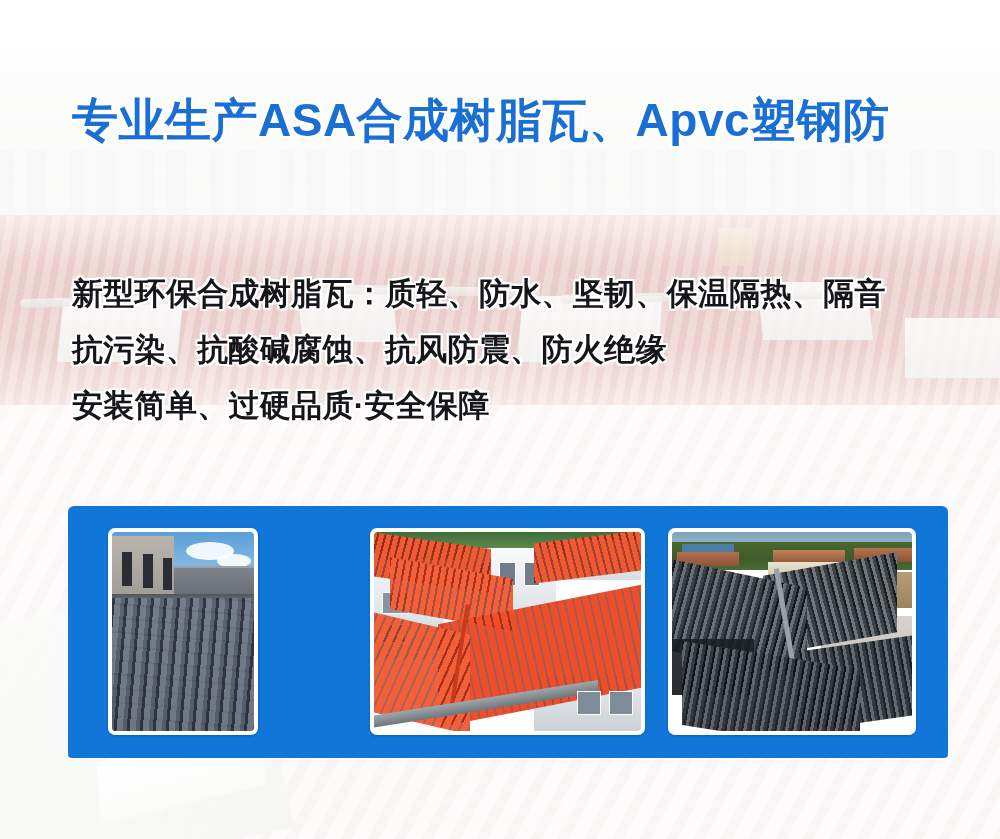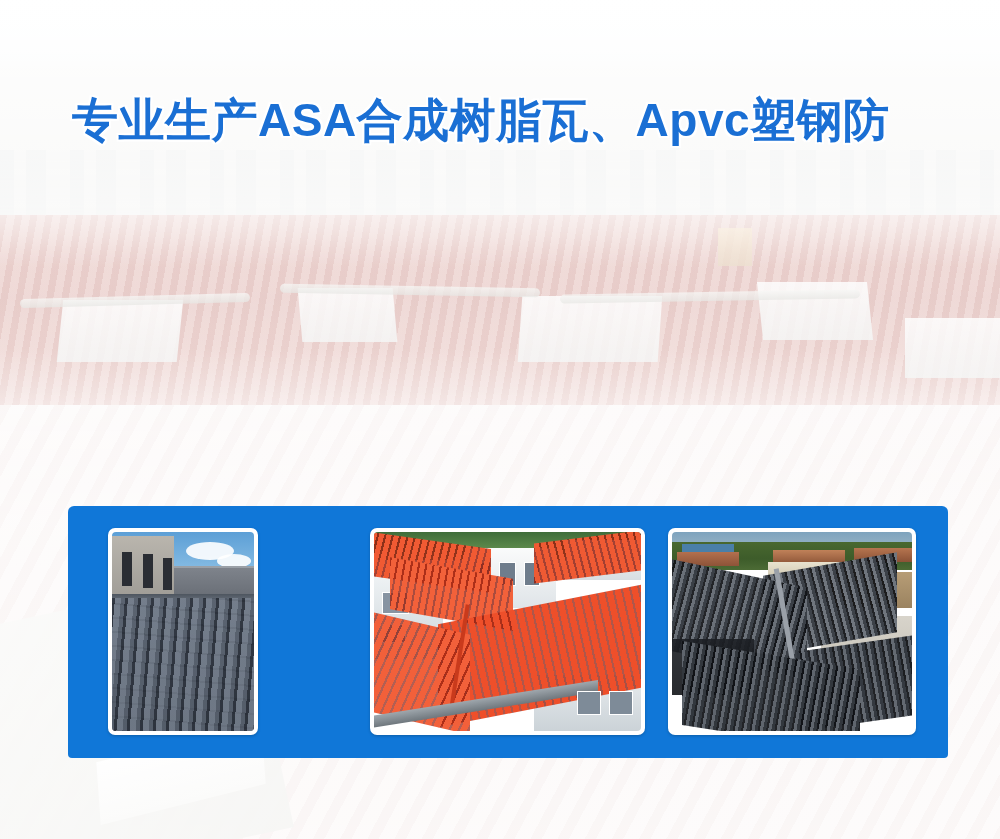--- a/index.html
+++ b/index.html
@@ -326,20 +326,25 @@
 
   <div class="bg-layer bg-rooflow"></div>
   <div class="wall-wedge"></div>
   <div class="wall-edge"></div>
   <div class="bg-layer bg-veil"></div>
 
   <div class="text-block">
     <h1 class="headline">专业生产ASA合成树脂瓦、Apvc塑钢防</h1>
   </div>
 
+  <div class="sublines">
+    <p class="subline">新型环保合成树脂瓦：质轻、防水、坚韧、保温隔热、隔音</p>
+    <p class="subline">抗污染、抗酸碱腐蚀、抗风防震、防火绝缘</p>
+    <p class="subline">安装简单、过硬品质·安全保障</p>
+  </div>
 
   <div id="gallery-panel">
     <div class="photo-row">
 
       <div class="photo-frame p1">
         <div class="photo-inner">
           <div class="ph1-sky"></div>
           <div class="ph1-cloud ph1-c1"></div>
           <div class="ph1-cloud ph1-c2"></div>
           <div class="ph1-farridge"></div>

